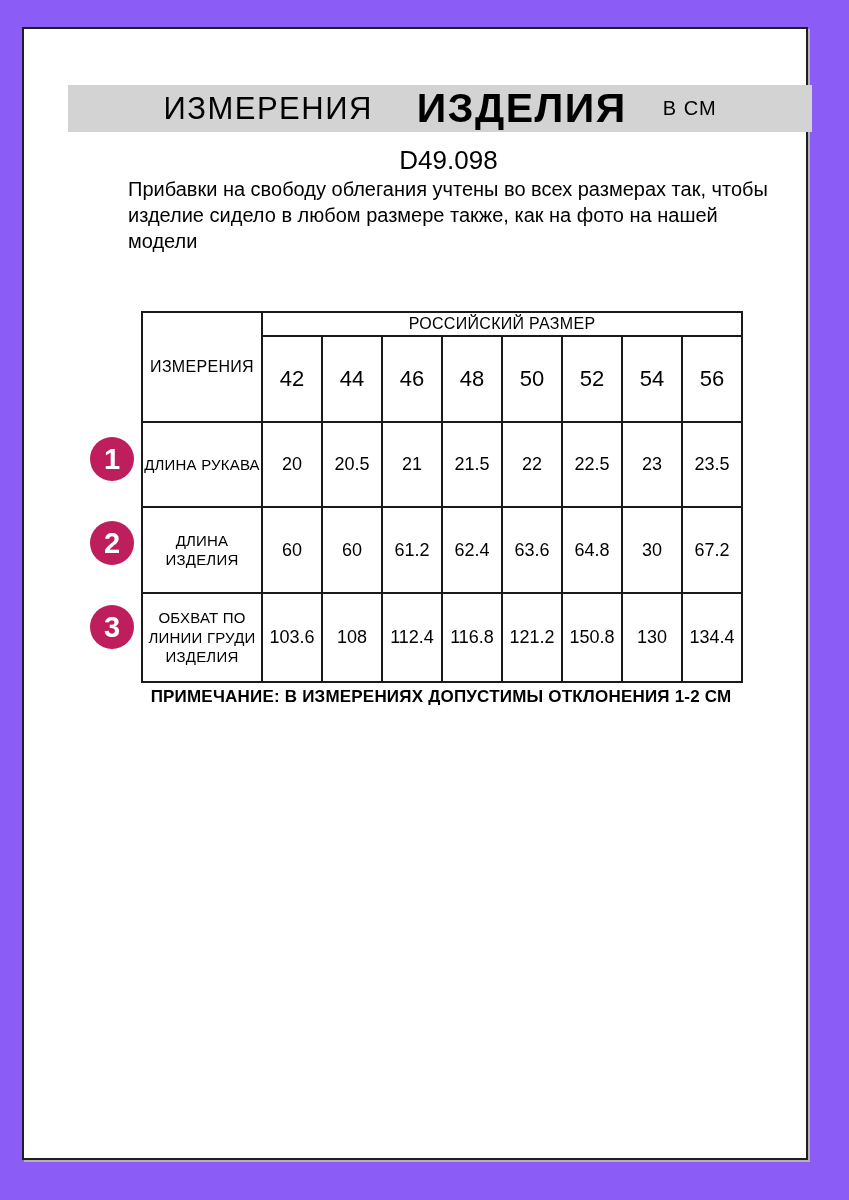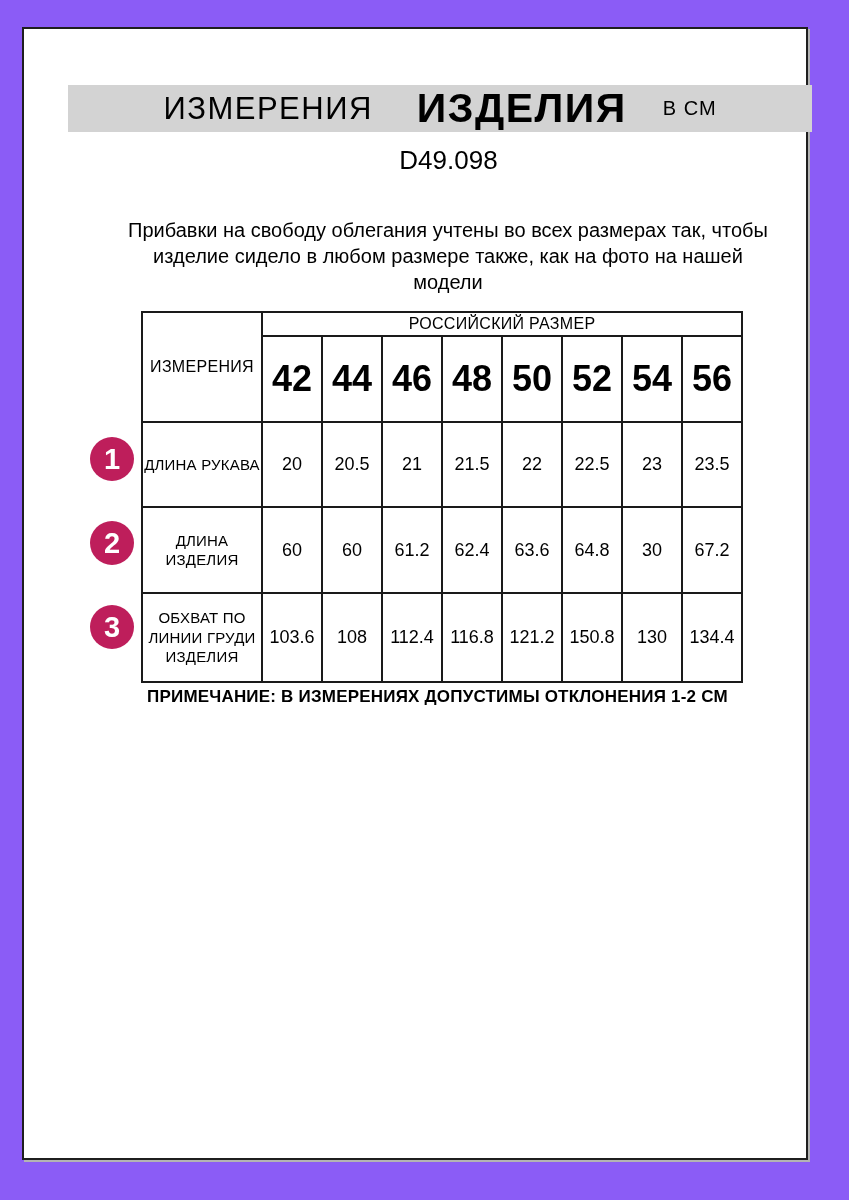--- a/index.html
+++ b/index.html
@@ -27,52 +27,52 @@
   }
   .title-left{font-size:31px;letter-spacing:1.5px;}
   .title-right{font-size:41px;font-weight:bold;letter-spacing:1.5px;margin-left:44px;}
   .title-unit{font-size:20px;letter-spacing:1px;margin-left:36px;}
   .code{
     position:absolute;left:0;top:116px;width:849px;
     text-align:center;font-size:26px;
   }
   .desc{
     position:absolute;left:104px;top:147px;width:640px;
-    text-align:center;font-size:20px;line-height:26px;margin-top:41px;
+    text-align:left;font-size:20px;line-height:26px;
   }
   table.size-table{
     position:absolute;left:117px;top:282px;
     border-collapse:collapse;table-layout:fixed;
     background:#fff;
   }
   table.size-table td{
     border:2px solid #1a1a1a;
     text-align:center;vertical-align:middle;
     padding:0;overflow:hidden;
   }
   td.corner{font-size:16px;letter-spacing:0.3px;}
   td.group{height:22px;font-size:16px;letter-spacing:0.3px;}
-  tr.sizes-row td{height:84px;font-size:36px;font-weight:bold;margin-top:37px;}
+  tr.sizes-row td{height:84px;font-size:22px;font-weight:normal;margin-top:37px;}
   tr.data-row-1 td{height:83px;}
   tr.data-row-2 td{height:84px;}
   tr.data-row-3 td{height:87px;}
   td.row-label{font-size:15px;line-height:1.3;padding:0 7px;letter-spacing:0.2px;}
   td.val{font-size:18px;}
   .marker{
     position:absolute;width:44px;height:44px;border-radius:50%;
     background:var(--accent,#be1e5b);
     color:#ffffff;font-size:29px;font-weight:bold;
     display:flex;align-items:center;justify-content:center;
   }
   .marker-1{left:66px;top:408px;}
   .marker-2{left:66px;top:492px;}
   .marker-3{left:66px;top:576px;}
   .note{
-    position:absolute;left:123px;top:658px;width:600px;
-    text-align:left;font-size:17px;font-weight:bold;letter-spacing:0.2px;
+    position:absolute;left:117px;top:658px;width:600px;
+    text-align:center;font-size:17px;font-weight:bold;letter-spacing:0.2px;
   }
 </style>
 </head>
 <body>
 
 <div class="page">
   <div class="frame">
 
     <div class="titlebar">
       <span class="title-left">ИЗМЕРЕНИЯ</span>

